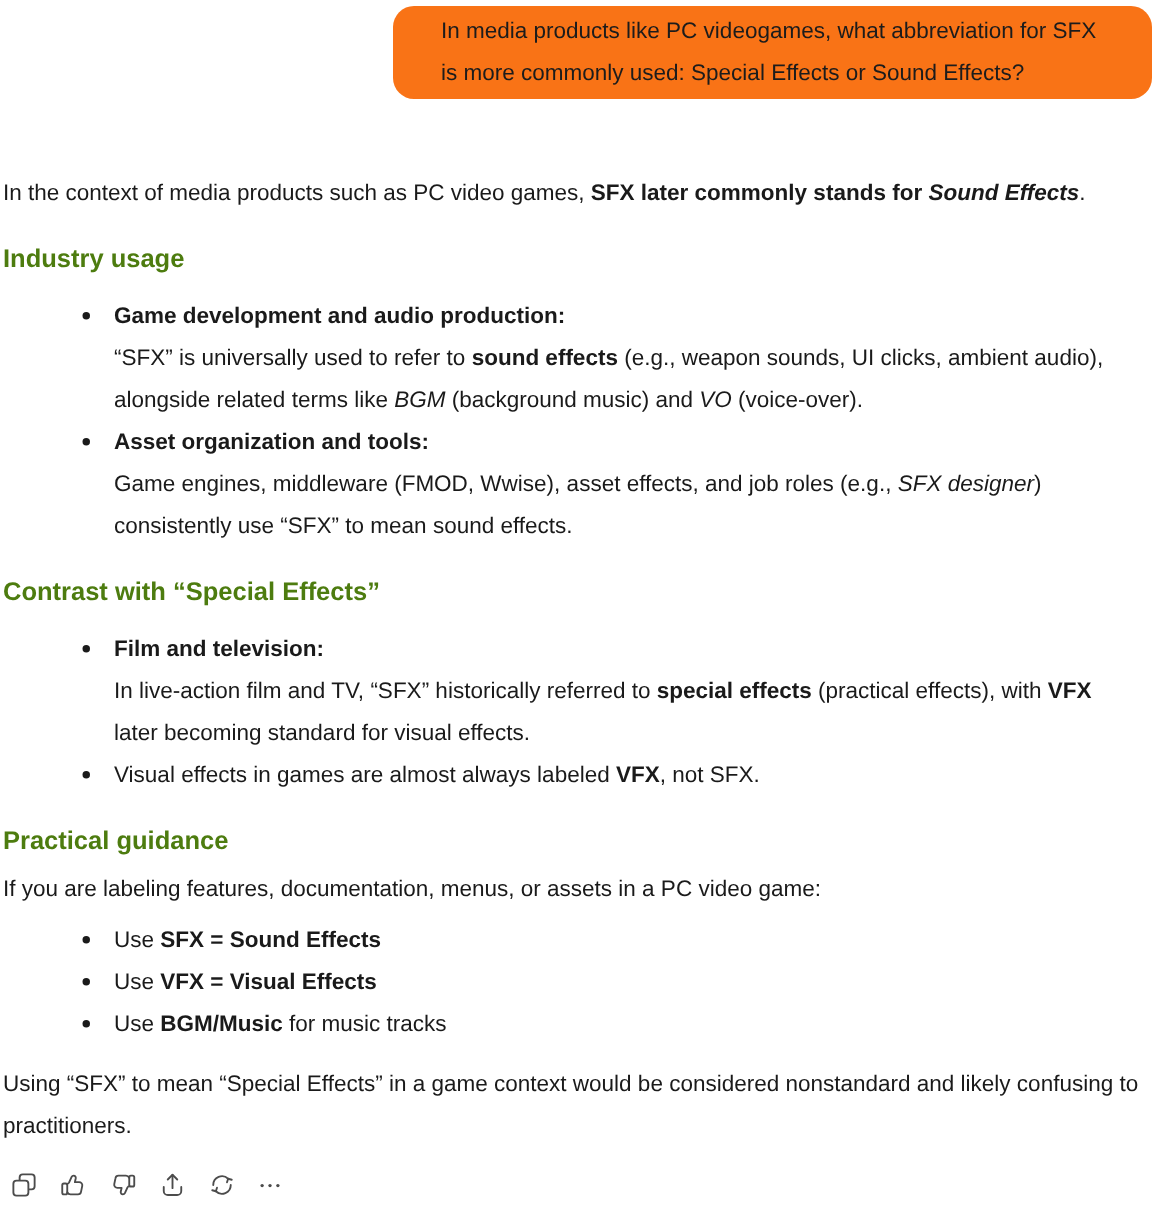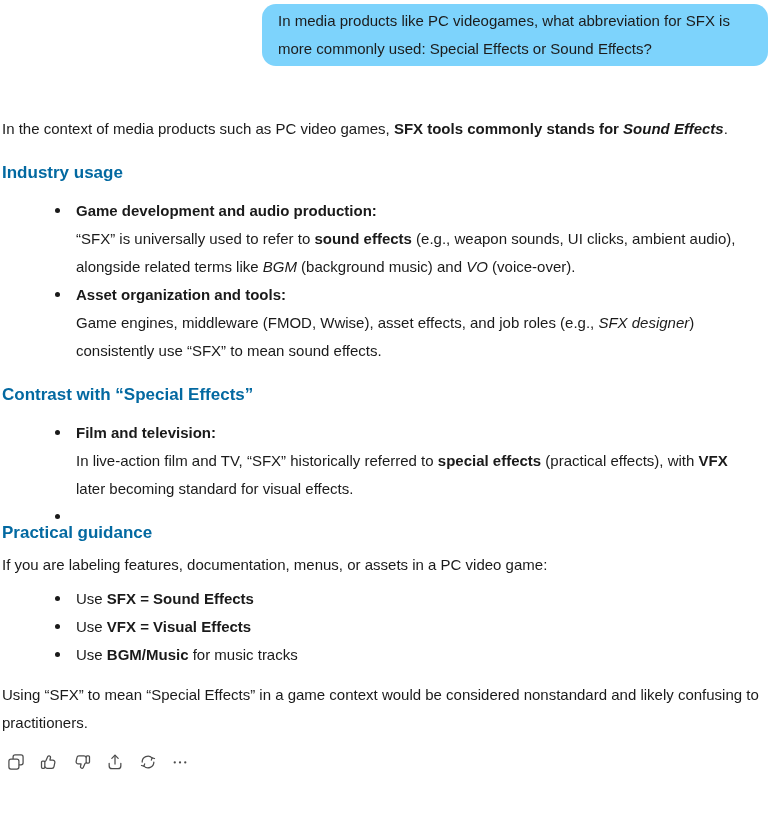--- a/index.html
+++ b/index.html
@@ -6,33 +6,33 @@
   html, body { margin: 0; padding: 0; }
   body {
     width: 770px; height: 814px; overflow: hidden;
     background: #ffffff;
     color: #1a1a1a;
     font-family: "Liberation Sans", "DejaVu Sans", sans-serif;
     font-size: 15px; line-height: 28px;
   }
   .user-row { display: flex; justify-content: flex-end; padding: 4px 2px 0 0; }
   .bubble {
-    background: #7dd3fc;
+    background: #f97316;
     border-radius: 14px;
-    padding: 3px 16px;
+    padding: 3px 32px;
     max-width: 506px;
     line-height: 28px;
     color: #1c1c1c;
   }
   .answer { margin-top: 49px; padding: 0 2px; }
   .answer p { margin: 0; }
   p.intro { margin: 0; }
   h3.section-heading {
     font-size: 17px; line-height: 24px; font-weight: 700;
-    margin: 18px 0 6px 0; color: #0369a1;
+    margin: 18px 0 6px 0; color: #4d7c0f;
   }
   ul.blist { list-style: none; margin: 12px; padding: 0 0 0 62px; }
   ul.blist li { position: relative; margin: 0; }
   ul.blist li::before {
     content: ""; position: absolute; left: -21px; top: 11px;
     width: 5px; height: 5px; border-radius: 50%; background: #1a1a1a;
   }
   .li-title { font-weight: 700; }
   p.lead { margin: 2px 0 0 0; }
   ul.blist.simple { margin-top: 6px; }
@@ -52,41 +52,42 @@
 <body>
 
 <div class="user-row">
   <div class="bubble">
     <span>In media products like PC videogames, what abbreviation for SFX is more commonly used: Special Effects or Sound Effects?</span>
   </div>
 </div>
 
 <div class="answer">
 
-  <p class="intro"><span>In the context of media products such as PC video games, </span><span style="font-weight: 700;">SFX tools commonly stands for </span><span style="font-weight: 700; font-style: italic;">Sound Effects</span><span>.</span></p>
+  <p class="intro"><span>In the context of media products such as PC video games, </span><span style="font-weight: 700;">SFX later commonly stands for </span><span style="font-weight: 700; font-style: italic;">Sound Effects</span><span>.</span></p>
 
   <h3 class="section-heading">Industry usage</h3>
   <ul class="blist">
     <li>
       <div class="li-title">Game development and audio production:</div>
       <div class="li-desc"><span>“SFX” is universally used to refer to </span><span style="font-weight: 700;">sound effects</span><span> (e.g., weapon sounds, UI clicks, ambient audio), alongside related terms like </span><span style="font-style: italic;">BGM</span><span> (background music) and </span><span style="font-style: italic;">VO</span><span> (voice-over).</span></div>
     </li>
     <li>
       <div class="li-title">Asset organization and tools:</div>
       <div class="li-desc"><span>Game engines, middleware (FMOD, Wwise), asset effects, and job roles (e.g., </span><span style="font-style: italic;">SFX designer</span><span>) consistently use “SFX” to mean sound effects.</span></div>
     </li>
   </ul>
 
   <h3 class="section-heading">Contrast with “Special Effects”</h3>
   <ul class="blist">
     <li>
       <div class="li-title">Film and television:</div>
       <div class="li-desc"><span>In live-action film and TV, “SFX” historically referred to </span><span style="font-weight: 700;">special effects</span><span> (practical effects), with </span><span style="font-weight: 700;">VFX</span><span> later becoming standard for visual effects.</span></div>
     </li>
     <li>
+      <div class="li-desc"><span>Visual effects in games are almost always labeled </span><span style="font-weight: 700;">VFX</span><span>, not SFX.</span></div>
     </li>
   </ul>
 
   <h3 class="section-heading">Practical guidance</h3>
   <p class="lead">If you are labeling features, documentation, menus, or assets in a PC video game:</p>
   <ul class="blist simple">
     <li><span><span>Use </span><span style="font-weight: 700;">SFX = Sound Effects</span></span></li>
     <li><span><span>Use </span><span style="font-weight: 700;">VFX = Visual Effects</span></span></li>
     <li><span><span>Use </span><span style="font-weight: 700;">BGM/Music</span><span> for music tracks</span></span></li>
   </ul>

